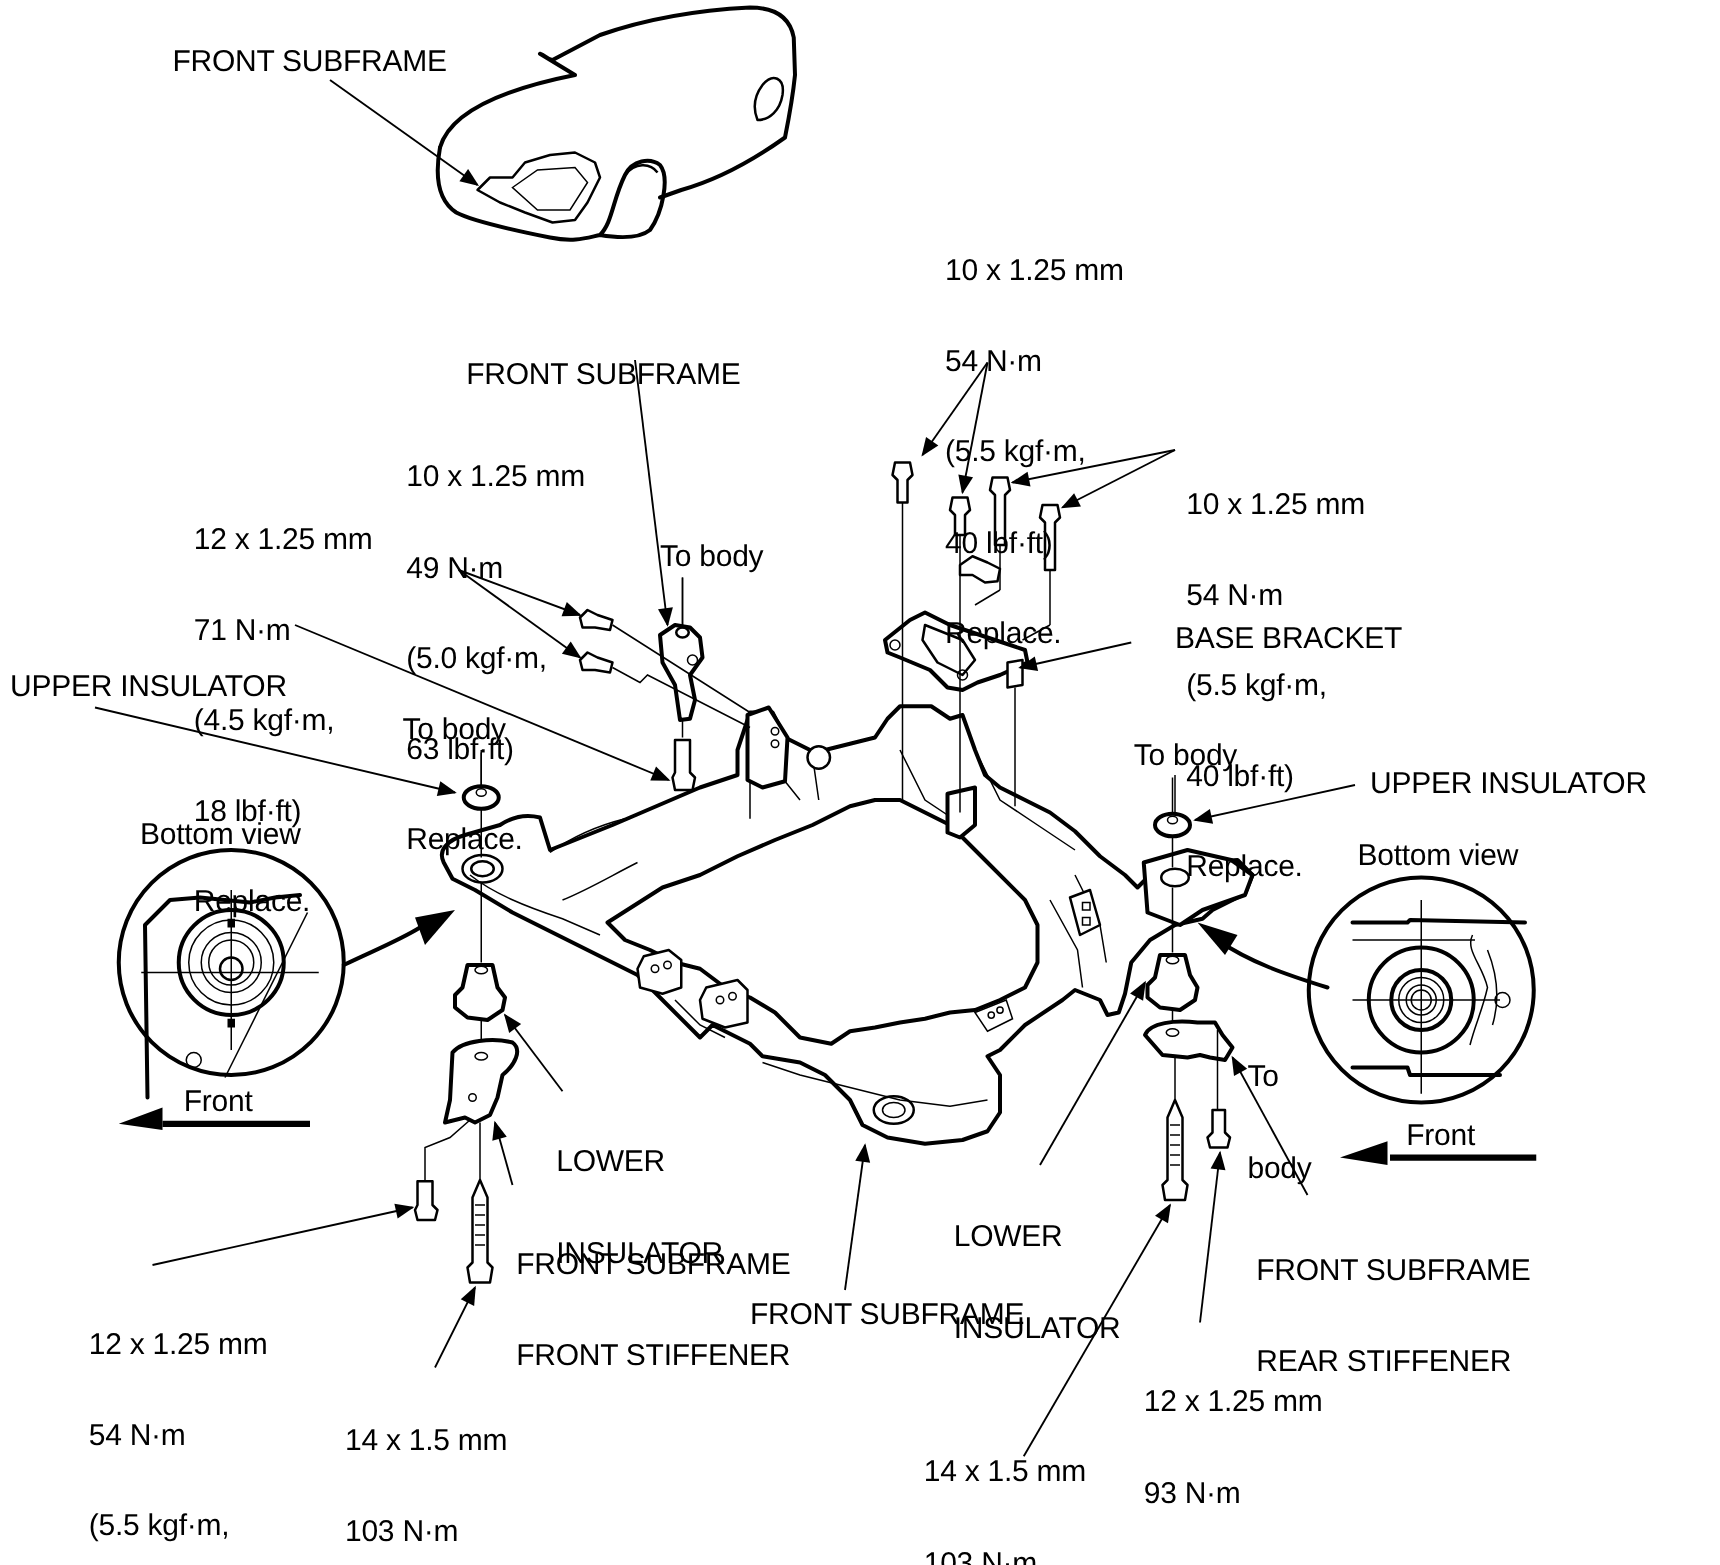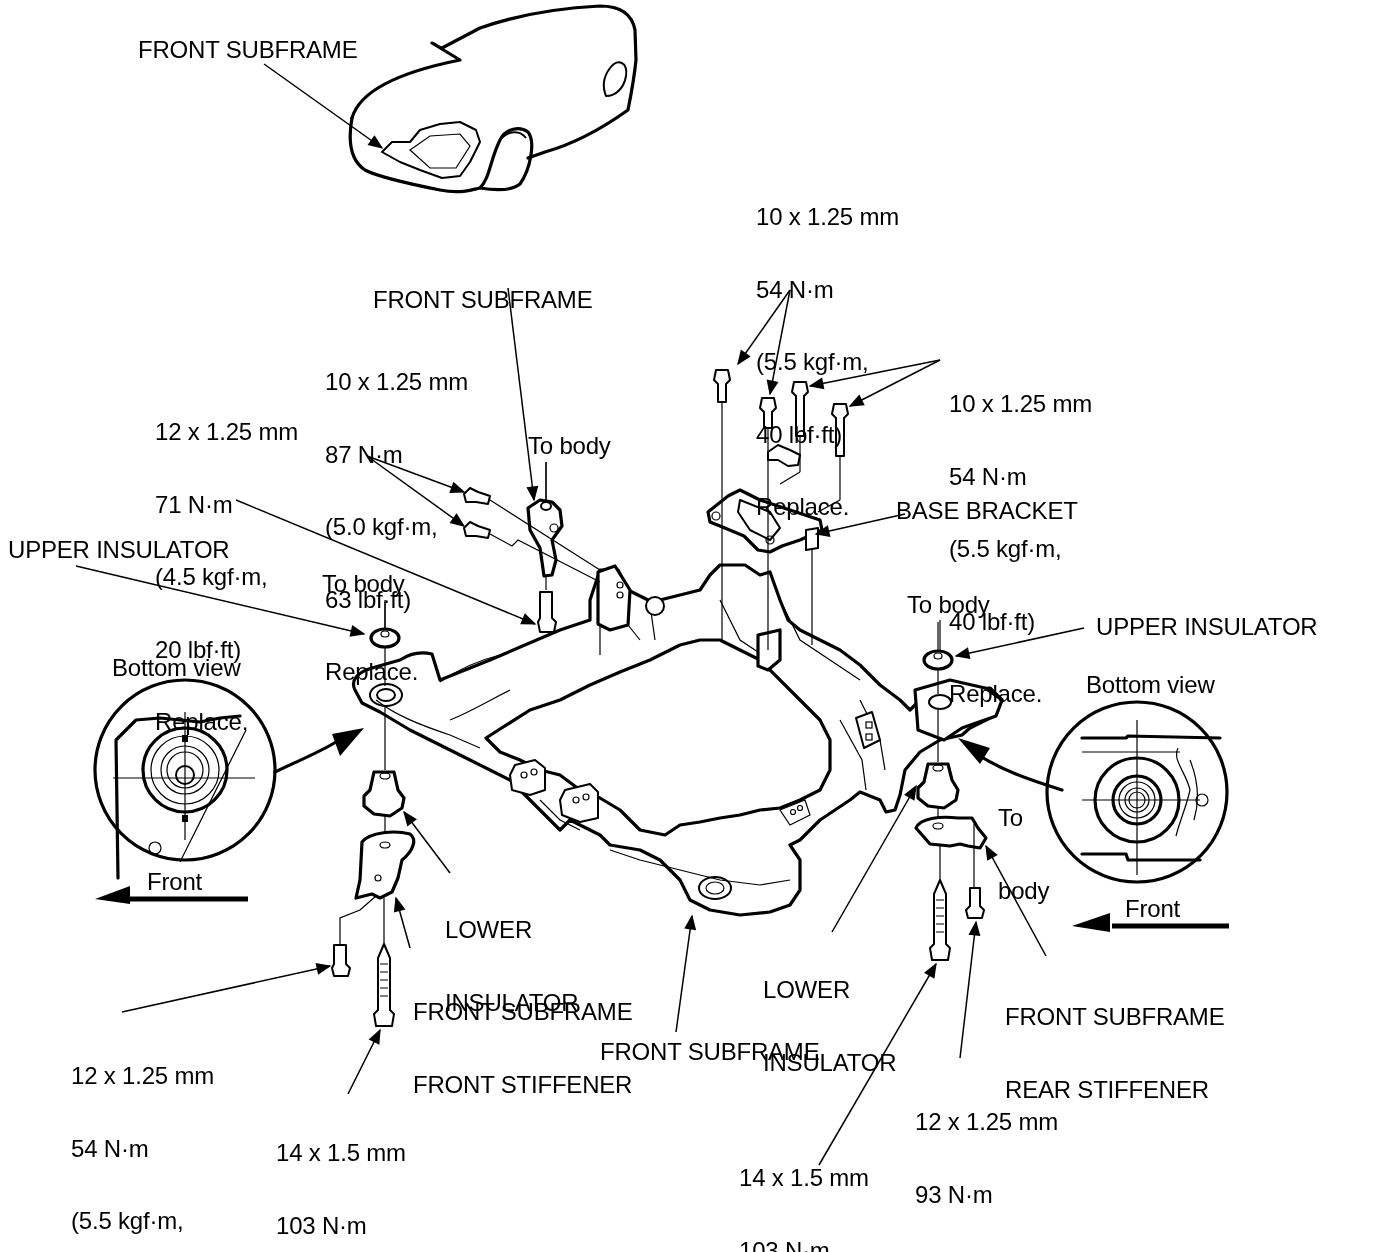--- a/index.html
+++ b/index.html
@@ -255,52 +255,52 @@
   <div>40 lbf·ft)</div>
   <div>Replace.</div>
 </div>
 
 <div class="lbl" style="left:373px; top:240px;">
   <div>FRONT SUBFRAME</div>
 </div>
 
 <div class="lbl" style="left:325px; top:322px;">
   <div>10 x 1.25 mm</div>
-  <div>87 N·m</div>
+  <div>49 N·m</div>
   <div>(5.0 kgf·m,</div>
   <div>63 lbf·ft)</div>
   <div>Replace.</div>
 </div>
 
 <div class="lbl" style="left:949px; top:344px;">
   <div>10 x 1.25 mm</div>
   <div>54 N·m</div>
   <div>(5.5 kgf·m,</div>
   <div>40 lbf·ft)</div>
   <div>Replace.</div>
 </div>
 
 <div class="lbl" style="left:155px; top:372px;">
   <div>12 x 1.25 mm</div>
   <div>71 N·m</div>
   <div>(4.5 kgf·m,</div>
-  <div>20 lbf·ft)</div>
+  <div>18 lbf·ft)</div>
   <div>Replace.</div>
 </div>
 
 <div class="lbl" style="left:528px; top:434px;">To body</div>
-<div class="lbl" style="left:896px; top:499px;">BASE BRACKET</div>
+<div class="lbl" style="left:940px; top:499px;">BASE BRACKET</div>
 <div class="lbl" style="left:8px; top:538px;">UPPER INSULATOR</div>
 <div class="lbl" style="left:322px; top:572px;">To body</div>
 <div class="lbl" style="left:907px; top:593px;">To body</div>
 <div class="lbl" style="left:1096px; top:615px;">UPPER INSULATOR</div>
 <div class="lbl" style="left:112px; top:656px;">Bottom view</div>
 <div class="lbl" style="left:1086px; top:673px;">Bottom view</div>
 
-<div class="lbl" style="left:998px; top:758px;">
+<div class="lbl" style="left:998px; top:802px;">
   <div>To</div>
   <div>body</div>
 </div>
 
 <div class="lbl" style="left:147px; top:870px;">Front</div>
 <div class="lbl" style="left:1125px; top:897px;">Front</div>
 
 <div class="lbl" style="left:445px; top:870px;">
   <div>LOWER</div>
   <div>INSULATOR</div>

